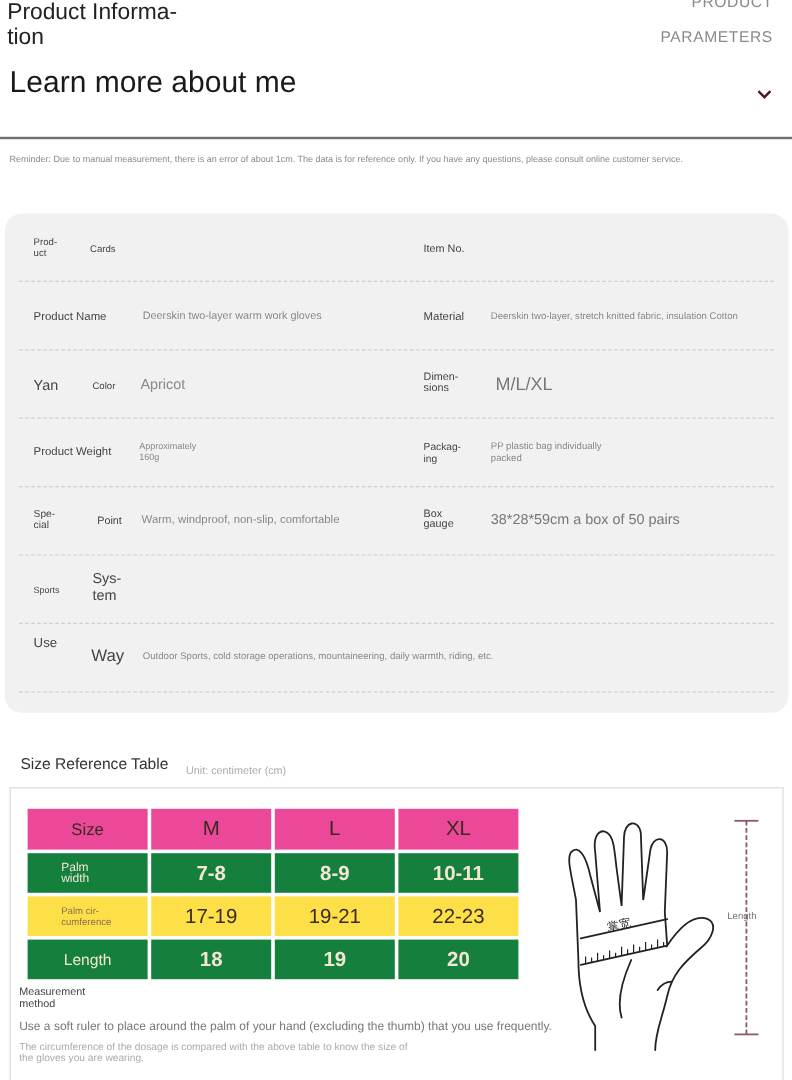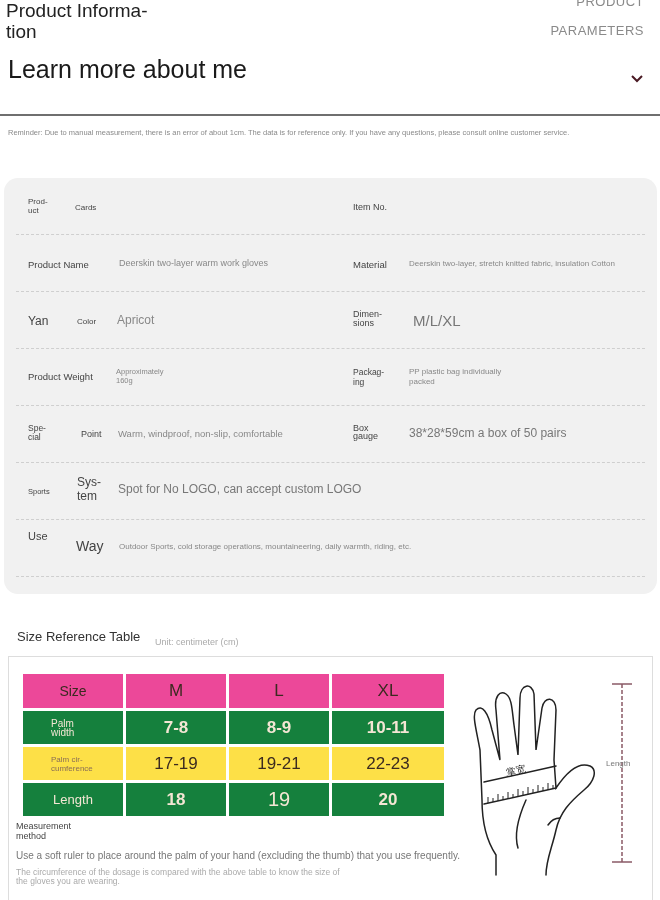--- a/index.html
+++ b/index.html
@@ -92,59 +92,58 @@
   <div class="lbl" style="left:77px;top:251px;font-size:9px">Point</div>
   <div class="val" style="left:114px;top:250px;font-size:9.5px">Warm, windproof, non-slip, comfortable</div>
   <div class="lbl" style="left:349px;top:246px;font-size:9px;line-height:8px;white-space:pre-line">Box
 gauge</div>
   <div class="val" style="left:405px;top:248px;font-size:12px;color:#777">38*28*59cm a box of 50 pairs</div>
   <div class="row-line" style="left:12px;right:12px;top:284px"></div>
 
   <div class="lbl" style="left:24px;top:309px;font-size:7.5px">Sports</div>
   <div class="lbl" style="left:73px;top:297px;font-size:12px;line-height:14px;white-space:pre-line">Sys-
 tem</div>
-  <div class="val" style="left:114px;top:304px;font-size:12px;color:#777">Spot for No LOGO, can accept custom LOGO</div>
   <div class="row-line" style="left:12px;right:12px;top:341px"></div>
 
   <div class="lbl" style="left:24px;top:352px;font-size:11px">Use</div>
   <div class="lbl" style="left:72px;top:360px;font-size:14px">Way</div>
   <div class="val" style="left:115px;top:364px;font-size:8px">Outdoor Sports, cold storage operations, mountaineering, daily warmth, riding, etc.</div>
   <div class="row-line" style="left:12px;right:12px;top:398px"></div>
 </div>
 
 <div class="abs size-title">Size Reference Table</div>
 <div class="abs size-unit">Unit: centimeter (cm)</div>
 <div class="abs size-frame"></div>
 
 <table class="tbl">
   <tbody>
       <tr>
     <td class="c-head" style="width:100px;font-size:14px">Size</td>
     <td class="c-head" style="width:100px;font-size:17px">M</td>
     <td class="c-head" style="width:100px;font-size:17px">L</td>
-    <td class="c-head" style="width:112px;font-size:17px">XL</td>
+    <td class="c-head" style="width:100px;font-size:17px">XL</td>
   </tr>
   <tr>
     <td class="c-dark" style="font-size:10px;line-height:9px;white-space:pre-line;text-align:left;padding-left:28px">Palm
 width</td>
     <td class="c-dark" style="font-size:17px;font-weight:bold">7-8</td>
     <td class="c-dark" style="font-size:17px;font-weight:bold">8-9</td>
     <td class="c-dark" style="font-size:17px;font-weight:bold">10-11</td>
   </tr>
   <tr>
     <td class="c-light" style="font-size:8px;line-height:9px;white-space:pre-line;text-align:left;padding-left:28px;color:#8a6e55">Palm cir-
 cumference</td>
     <td class="c-light" style="font-size:17px">17-19</td>
     <td class="c-light" style="font-size:17px">19-21</td>
     <td class="c-light" style="font-size:17px">22-23</td>
   </tr>
   <tr>
     <td class="c-dark" style="font-size:13px">Length</td>
     <td class="c-dark" style="font-size:17px;font-weight:bold">18</td>
-    <td class="c-dark" style="font-size:20px;font-weight:normal">19</td>
+    <td class="c-dark" style="font-size:17px;font-weight:bold">19</td>
     <td class="c-dark" style="font-size:17px;font-weight:bold">20</td>
   </tr>
 </tbody>
   </table>
 
 <div class="abs meas-title" style="white-space:pre-line">Measurement
 method</div>
 <div class="abs meas-1">Use a soft ruler to place around the palm of your hand (excluding the thumb) that you use frequently.</div>
 <div class="abs meas-2" style="white-space:pre-line">The circumference of the dosage is compared with the above table to know the size of
 the gloves you are wearing.</div>

